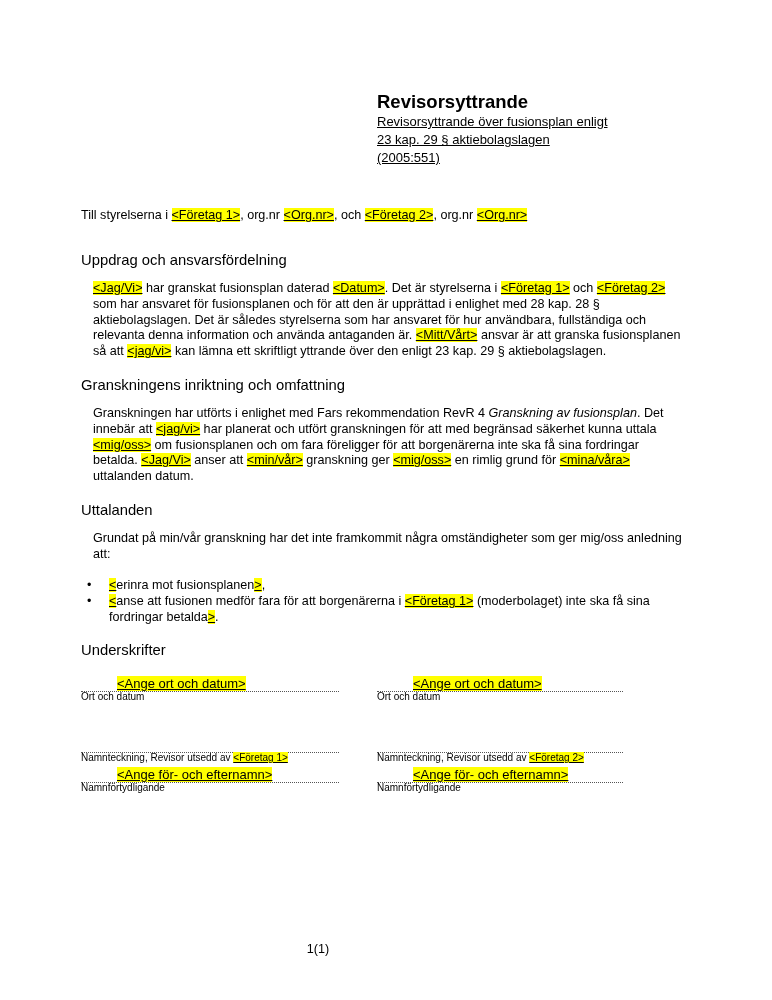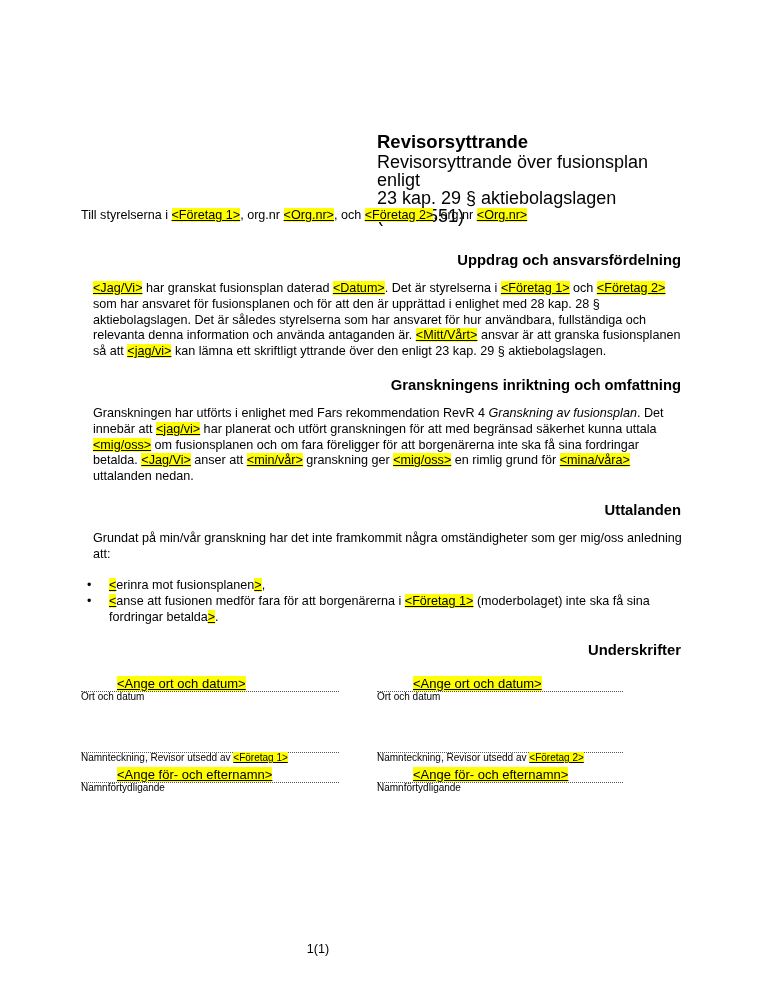--- a/index.html
+++ b/index.html
@@ -1,28 +1,28 @@
 <!DOCTYPE html>
 <html><head>
 <meta charset="utf-8">
 <style>
   html, body { margin: 0; padding: 0; background: #ffffff; }
   body { width: 772px; height: 1000px; position: relative; overflow: hidden;
          font-family: "Liberation Sans", sans-serif; color: #000; }
   .hl { background: #ffff00; text-decoration: underline; }
   .abs { position: absolute; }
 
-  .title-block { left: 377px; top: 91px; width: 300px; margin-top: 40px; }
+  .title-block { left: 377px; top: 91px; width: 300px; }
   .title { font-size: 18.5px; font-weight: bold; line-height: 22px; }
-  .subtitle { font-size: 18px; line-height: 18px; }
+  .subtitle { font-size: 13px; line-height: 18px; text-decoration: underline; }
 
   .recipient { left: 81px; top: 207px; font-size: 12.6px; line-height: 16px; white-space: nowrap; }
 
   .section { left: 81px; width: 600px; }
-  .h2 { font-size: 14.8px; font-weight: bold; line-height: 18px; margin: 0 0 4px 0; text-align: right; }
+  .h2 { font-size: 14.8px; font-weight: normal; line-height: 18px; margin: 0 0 4px 0; }
   .p { font-size: 12.6px; line-height: 15.8px; margin: 12px; }
   .p .line { display: block; white-space: nowrap; }
   .p i { font-style: italic; }
 
   .bullets { list-style: none; margin: 0; padding: 0; font-size: 12.6px; line-height: 15.8px; }
   .bullets li { position: relative; padding-left: 28px; }
   .bullets li .dot { position: absolute; left: 6px; top: 0; }
 
   .sig-col { position: absolute; width: 258px; }
   .sig-col.left { left: 81px; }
@@ -59,21 +59,21 @@
   </p>
 </div>
 
 <div class="abs section" style="top:376px;">
   <div class="h2">Granskningens inriktning och omfattning</div>
   <p class="p">
     <span class="line"><span>Granskningen har utförts i enlighet med Fars rekommendation RevR 4 </span><i>Granskning av fusionsplan</i><span>. Det</span></span>
     <span class="line"><span>innebär att </span><span class="hl">&lt;jag/vi&gt;</span><span> har planerat och utfört granskningen för att med begränsad säkerhet kunna uttala</span></span>
     <span class="line"><span class="hl">&lt;mig/oss&gt;</span><span> om fusionsplanen och om fara föreligger för att borgenärerna inte ska få sina fordringar</span></span>
     <span class="line"><span>betalda. </span><span class="hl">&lt;Jag/Vi&gt;</span><span> anser att </span><span class="hl">&lt;min/vår&gt;</span><span> granskning ger </span><span class="hl">&lt;mig/oss&gt;</span><span> en rimlig grund för </span><span class="hl">&lt;mina/våra&gt;</span></span>
-    <span class="line">uttalanden nedan.</span>
+    <span class="line">uttalanden datum.</span>
   </p>
 </div>
 
 <div class="abs section" style="top:501px;">
   <div class="h2">Uttalanden</div>
   <p class="p">
     <span class="line">Grundat på min/vår granskning har det inte framkommit några omständigheter som ger mig/oss anledning</span>
     <span class="line">att:</span>
   </p>
   <ul class="bullets" style="margin-top:15.8px;">

